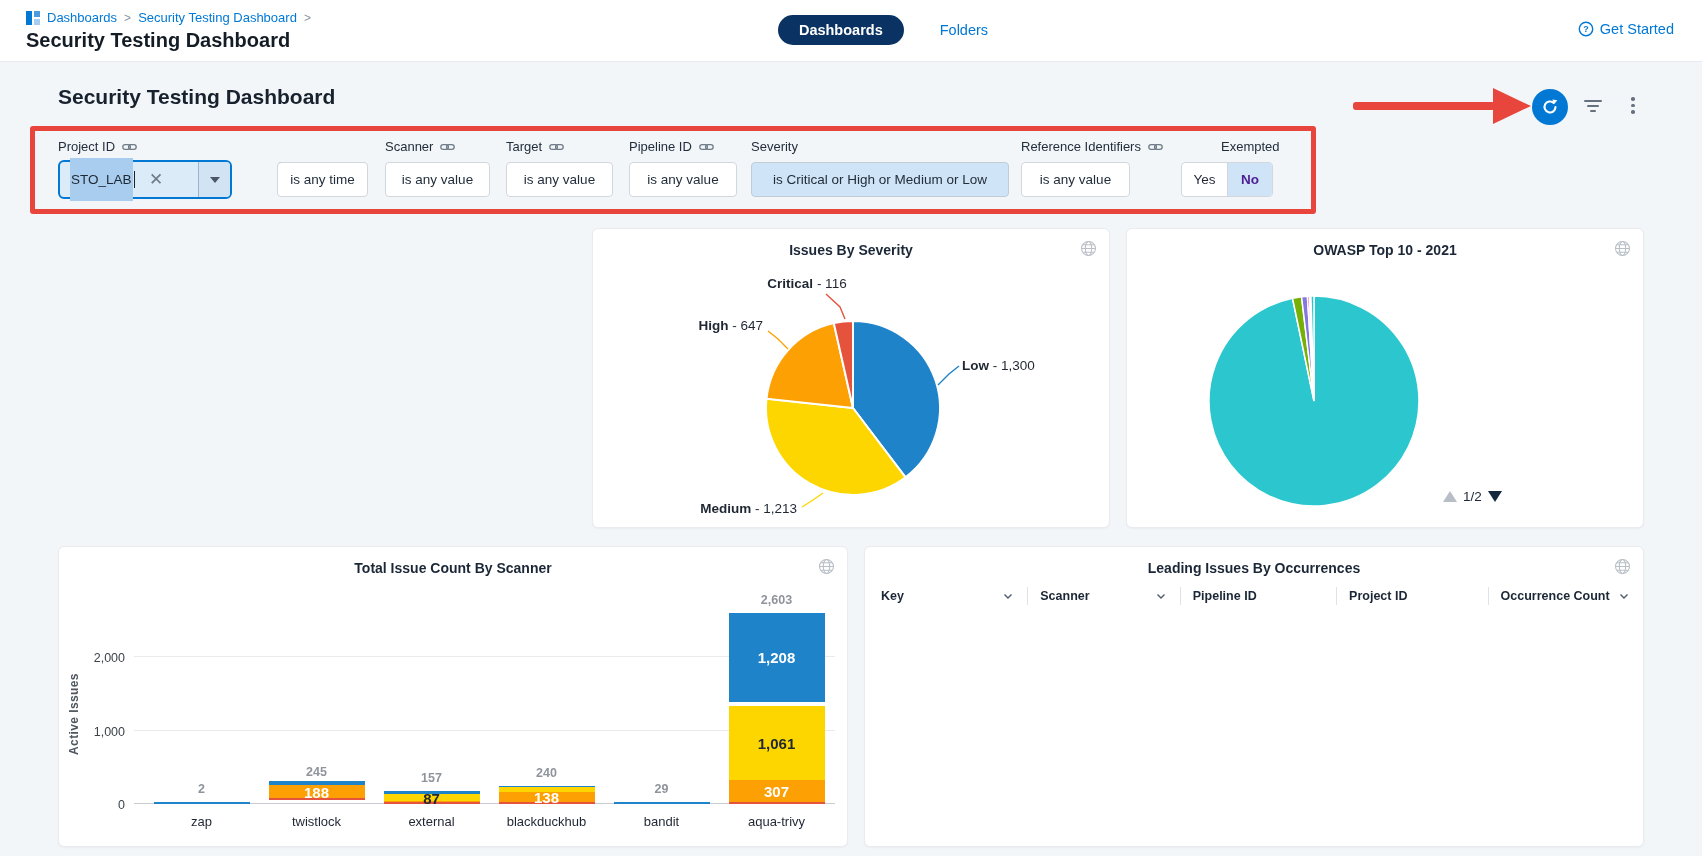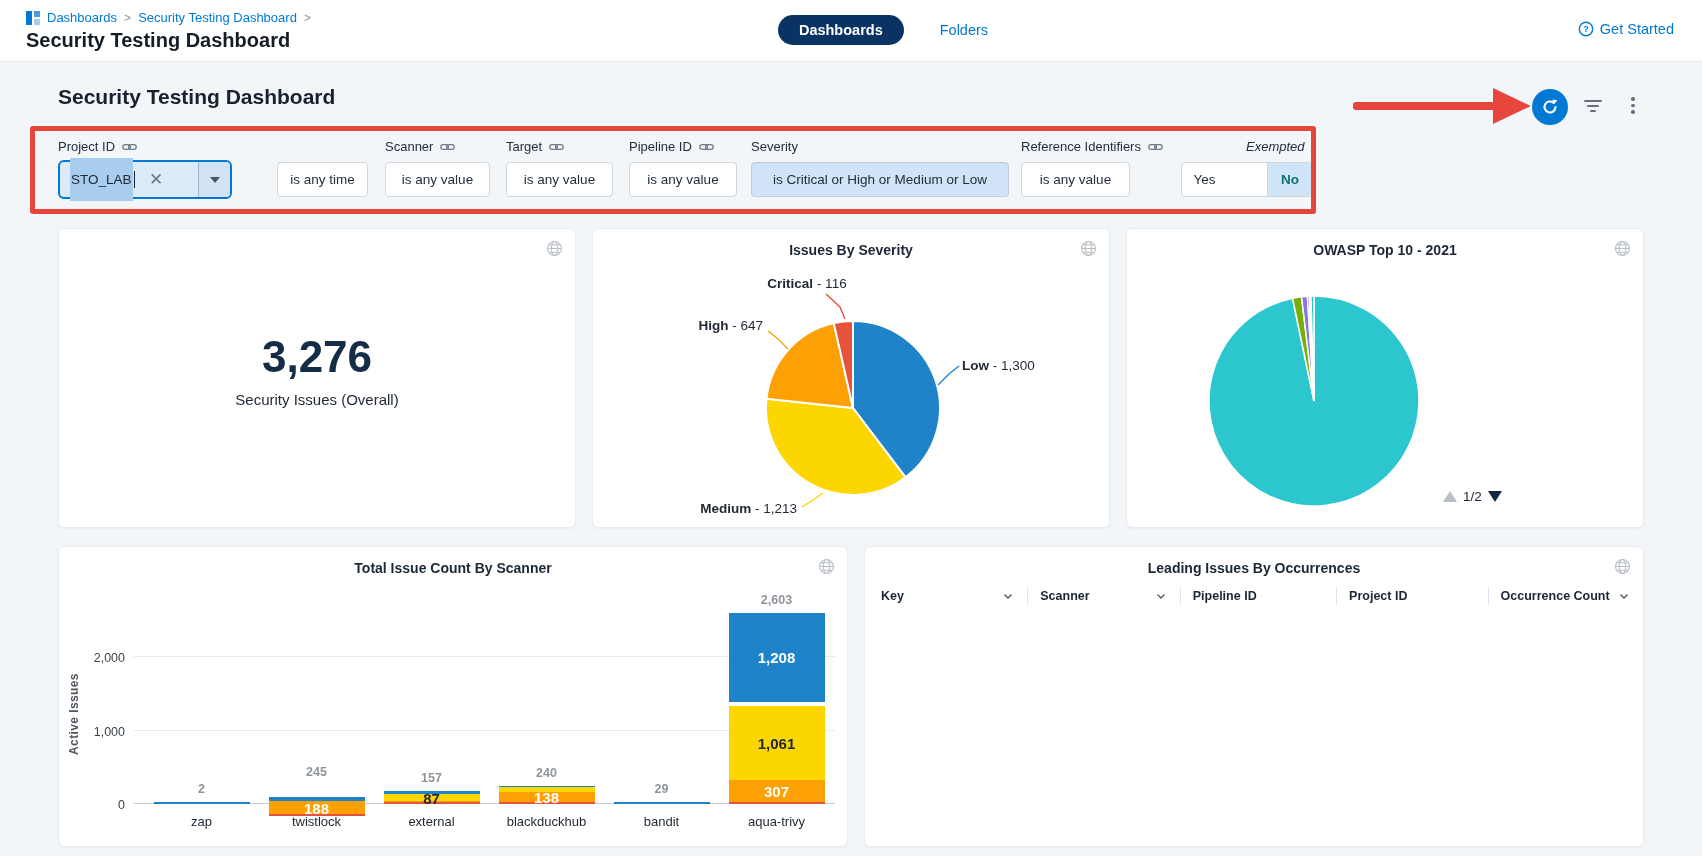--- a/index.html
+++ b/index.html
@@ -31,21 +31,21 @@
   .filter-btn .f1{width:18px;} .filter-btn .f2{width:12px;} .filter-btn .f3{width:6px;}
   .kebab-btn { position:absolute; left:1628px; top:97px; width:10px; height:22px; cursor:pointer; }
   .kebab-btn i { display:block; width:3.5px; height:3.5px; border-radius:50%; background:#667180; margin:0 auto 3px auto; }
 
   
   .fl-label { position:absolute; top:139px; display:flex; align-items:center; gap:7px; font-size:13px; font-weight:500; color:#232e3c; }
   .fl-box { position:absolute; top:162px; height:35px; background:#ffffff; border:1px solid #d2d6dd; border-radius:4px; display:flex; align-items:center; justify-content:center; font-size:13.5px; color:#232e3c; cursor:pointer;text-align:right; }
   .fl-box.hl { background:#cfe4f6; border-color:#c2ccd6; font-weight:500; }
   .toggle { position:absolute; top:162px; height:35px; display:flex; border:1px solid #d2d6dd; border-radius:4px; overflow:hidden; background:#fff; }
   .toggle span { display:flex; align-items:center; justify-content:center; width:45px; font-size:13.5px; cursor:pointer; }
-  .toggle .on { background:#cfe4f6; font-weight:600; color:#0f766e; border-left:1px solid #d2d6dd;margin-left:40px; }
+  .toggle .on { background:#cfe4f6; font-weight:600; color:#4c1d95; border-left:1px solid #d2d6dd; }
   .proj-input { position:absolute; left:58px; top:160px; width:174px; height:39px; border:2px solid #0278d5; border-radius:6px; background:#dcebf8; display:flex; align-items:center; padding:0 0 0 10px; cursor:text; }
   .proj-text { background:#a9cdee; font-size:13.5px; padding:14px 1px; }
   .caret-line { width:1.5px; height:17px; background:#19232e; margin-left:1px; }
   .proj-clear { margin-left:14px; color:#6f7a87; font-size:17px; line-height:1; cursor:pointer; }
   .proj-dd { margin-left:auto; width:32px; height:100%; border-left:1px solid #9db4c9; display:flex; align-items:center; justify-content:center; background:#d2e3f3; border-radius:0 4px 4px 0; cursor:pointer; }
   .dd-caret { width:0; height:0; border-left:5px solid transparent; border-right:5px solid transparent; border-top:6px solid #4a5666; }
 
   
   .anno-box { position:absolute; left:30px; top:126px; width:1286px; height:88px; border:5px solid #e8453c; border-radius:3px; z-index:4; pointer-events:none; }
   .anno-arrow { position:absolute; left:1353px; top:88px; width:178px; height:36px; z-index:7; pointer-events:none; }
@@ -186,46 +186,35 @@
 
     <div class="fl-label" style="left:1021px;">
       <span>Reference Identifiers</span>
       <svg width="15" height="10" viewBox="0 0 15 10">
           <rect x="0.8" y="2.6" width="7.6" height="4.8" rx="2.4" fill="none" stroke="#6e7a87" stroke-width="1.3"></rect>
           <rect x="6.6" y="2.6" width="7.6" height="4.8" rx="2.4" fill="none" stroke="#6e7a87" stroke-width="1.3"></rect>
         </svg>
     </div>
     <div class="fl-box" style="left:1021px;width:109px;">is any value</div>
 
-    <div class="fl-label" style="left:1246px;font-style:italic;">
+    <div class="fl-label" style="left:1221px;">
         <span>Exempted</span>
       </div>
     <div class="toggle" style="left:1181px;">
       <span>Yes</span>
       <span class="on">No</span>
     </div>
   </div>
 
   <div class="anno-box"></div>
   <div class="anno-arrow">
       <div class="shaft"></div>
       <div class="head"></div>
     </div>
 
-  <div class="card" style="left:58px;top:228px;width:518px;height:300px;">
-    <span class="globe">
-      <svg width="17" height="17" viewBox="0 0 16 16" fill="none" stroke="#b9bfc7" stroke-width="1">
-          <circle cx="8" cy="8" r="6.6"></circle>
-          <ellipse cx="8" cy="8" rx="3" ry="6.6"></ellipse>
-          <path d="M1.4 8 h13.2 M2.5 4.4 h11 M2.5 11.6 h11"></path>
-        </svg>
-    </span>
-    <div class="tile-val">3,276</div>
-    <div class="tile-lab">Security Issues (Overall)</div>
-  </div>
 
   <div class="card" style="left:592px;top:228px;width:518px;height:300px;">
     <div class="card-title">Issues By Severity</div>
     <span class="globe">
       <svg width="17" height="17" viewBox="0 0 16 16" fill="none" stroke="#b9bfc7" stroke-width="1">
           <circle cx="8" cy="8" r="6.6"></circle>
           <ellipse cx="8" cy="8" rx="3" ry="6.6"></ellipse>
           <path d="M1.4 8 h13.2 M2.5 4.4 h11 M2.5 11.6 h11"></path>
         </svg>
     </span>
@@ -283,21 +272,21 @@
       <div class="ytick" style="bottom:34px">0</div>
       <div class="gridline" style="bottom:115.5px"></div>
       <div class="ytick" style="bottom:107.5px">1,000</div>
       <div class="gridline" style="bottom:189px"></div>
       <div class="ytick" style="bottom:181px">2,000</div>
       <div class="bar-col" style="left:94.5px;width:96px;bottom:42px;height:1.6px">
         <div class="seg" style="bottom:0.0px;height:1.6px;background:#1e83c9"></div>
       </div>
       <div class="bar-total" style="left:85.5px;bottom:49.6px">2</div>
       <div class="bar-cat" style="left:85.5px">zap</div>
-      <div class="bar-col" style="left:209.5px;width:96px;bottom:30px;height:33px">
+      <div class="bar-col" style="left:209.5px;width:96px;bottom:46px;height:33px">
         <div class="seg" style="bottom:0.0px;height:1.6px;background:#e5533c"></div>
         <div class="seg" style="bottom:1.6px;height:13.8px;background:#fca004">
           <span class="seglab" style="color:#ffffff">188</span>
         </div>
         <div class="seg" style="bottom:15.4px;height:3.3px;background:#1e83c9"></div>
       </div>
       <div class="bar-total" style="left:200.5px;bottom:66.7px">245</div>
       <div class="bar-cat" style="left:200.5px">twistlock</div>
       <div class="bar-col" style="left:324.5px;width:96px;bottom:42px;height:13.3px">
         <div class="seg" style="bottom:0.0px;height:1.6px;background:#e5533c"></div>

